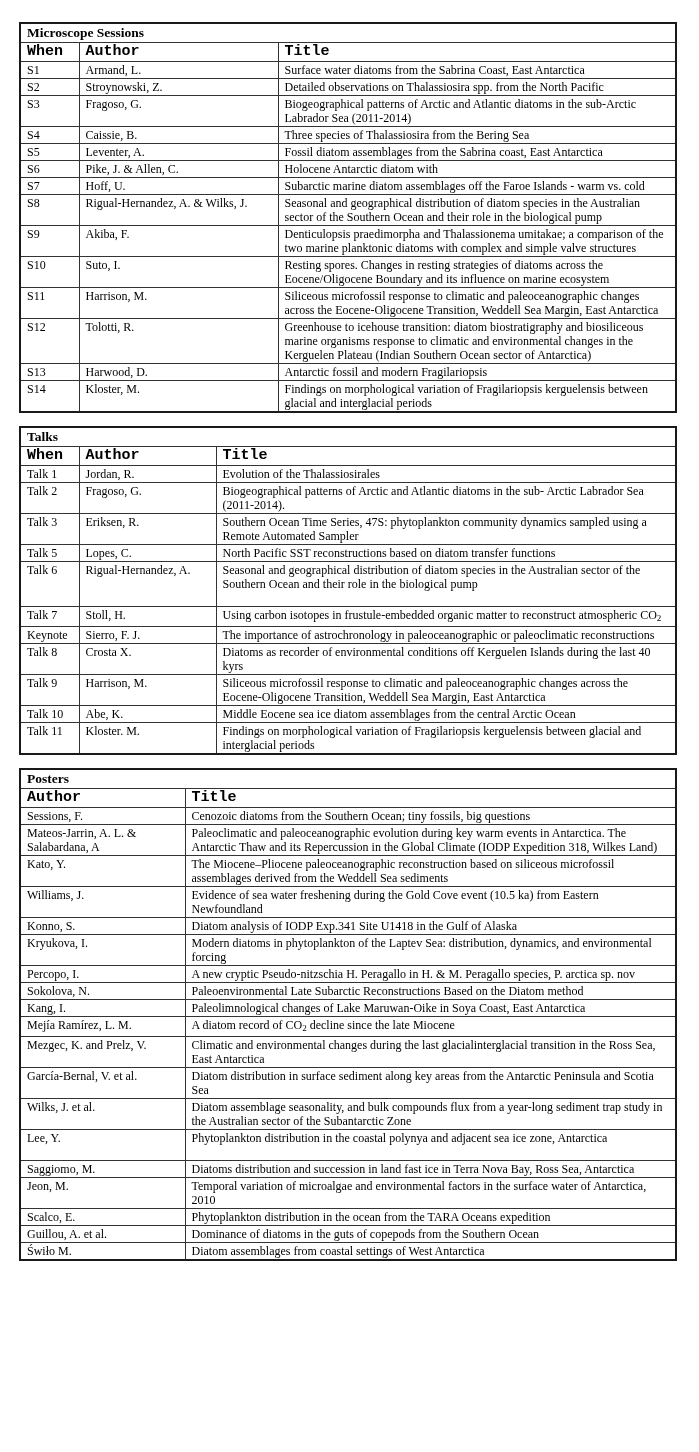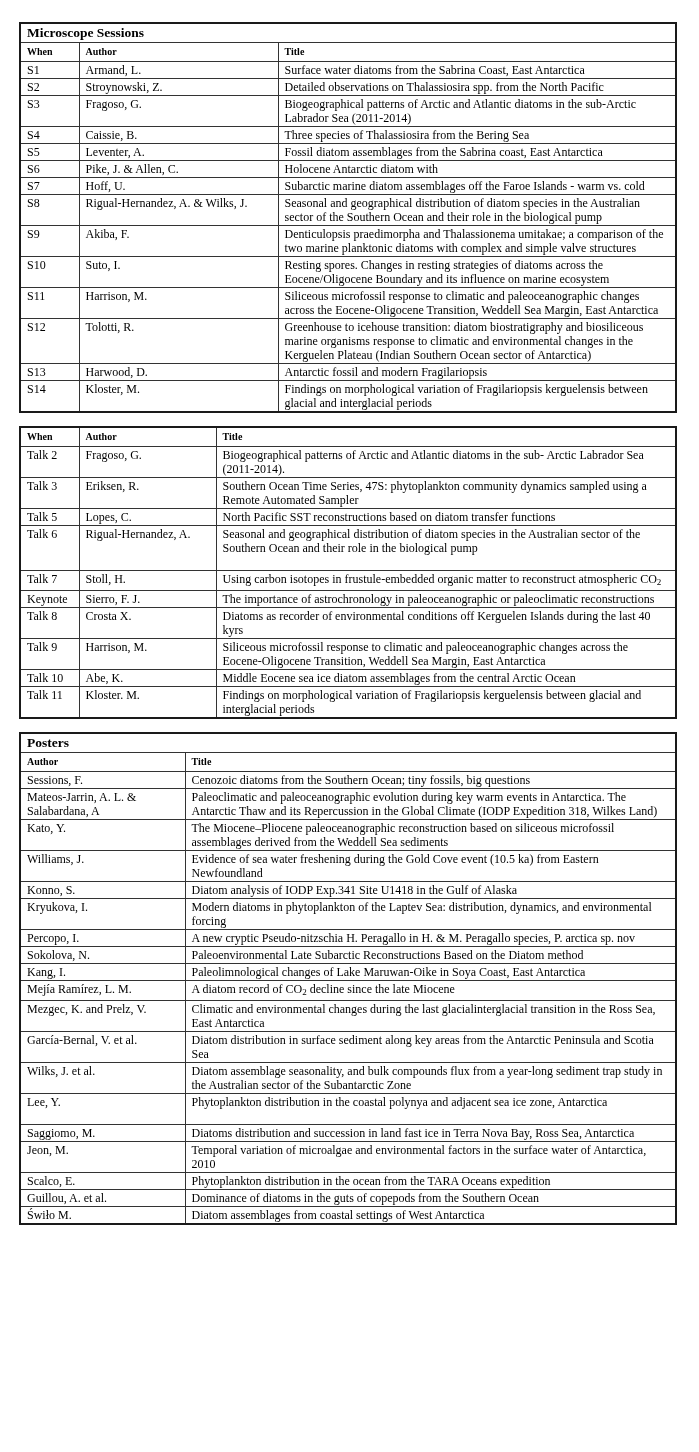--- a/index.html
+++ b/index.html
@@ -32,23 +32,24 @@
     font-weight: normal;
     overflow: hidden;
     word-wrap: break-word;
   }
   table.doc-table th.title-cell {
     font-size: 13.5px;
     line-height: 16px;
     font-weight: bold;
   }
   table.doc-table th.head-cell {
-    font-size: 10px;
+    font-size: 15px;
     line-height: 16px;
     font-weight: bold;
+    font-family: Liberation Mono, monospace;
   }
   .it { }
   .sub { font-size: 9px; vertical-align: -2px; }
   col.w-when { width: 59px; }
   col.w-author-ms { width: 199px; }
   col.w-author-talks { width: 137px; }
   col.w-author-posters { width: 165px; }
   col.w-title { width: auto; }
 </style>
 </head>
@@ -147,26 +148,34 @@
     </table>
 
   <table class="doc-table" id="table-talks">
     <colgroup>
       <col class="w-when">
         <col class="w-author-talks">
         <col class="w-title">
     </colgroup>
   <thead>
         <tr>
+          <th class="title-cell" colspan="3">Talks</th>
+        </tr>
+        <tr>
           <th class="head-cell">When</th>
           <th class="head-cell">Author</th>
           <th class="head-cell">Title</th>
         </tr>
       </thead>
       <tbody>
+        <tr>
+          <td>Talk 1</td>
+          <td>Jordan, R.</td>
+          <td>Evolution of the Thalassiosirales</td>
+        </tr>
         <tr>
           <td>Talk 2</td>
           <td>Fragoso, G.</td>
           <td>Biogeographical patterns of Arctic and Atlantic diatoms in the sub- Arctic Labrador Sea (2011-2014).</td>
         </tr>
         <tr>
           <td>Talk 3</td>
           <td>Eriksen, R.</td>
           <td>Southern Ocean Time Series, 47S: phytoplankton community dynamics sampled using a Remote Automated Sampler</td>
         </tr>

